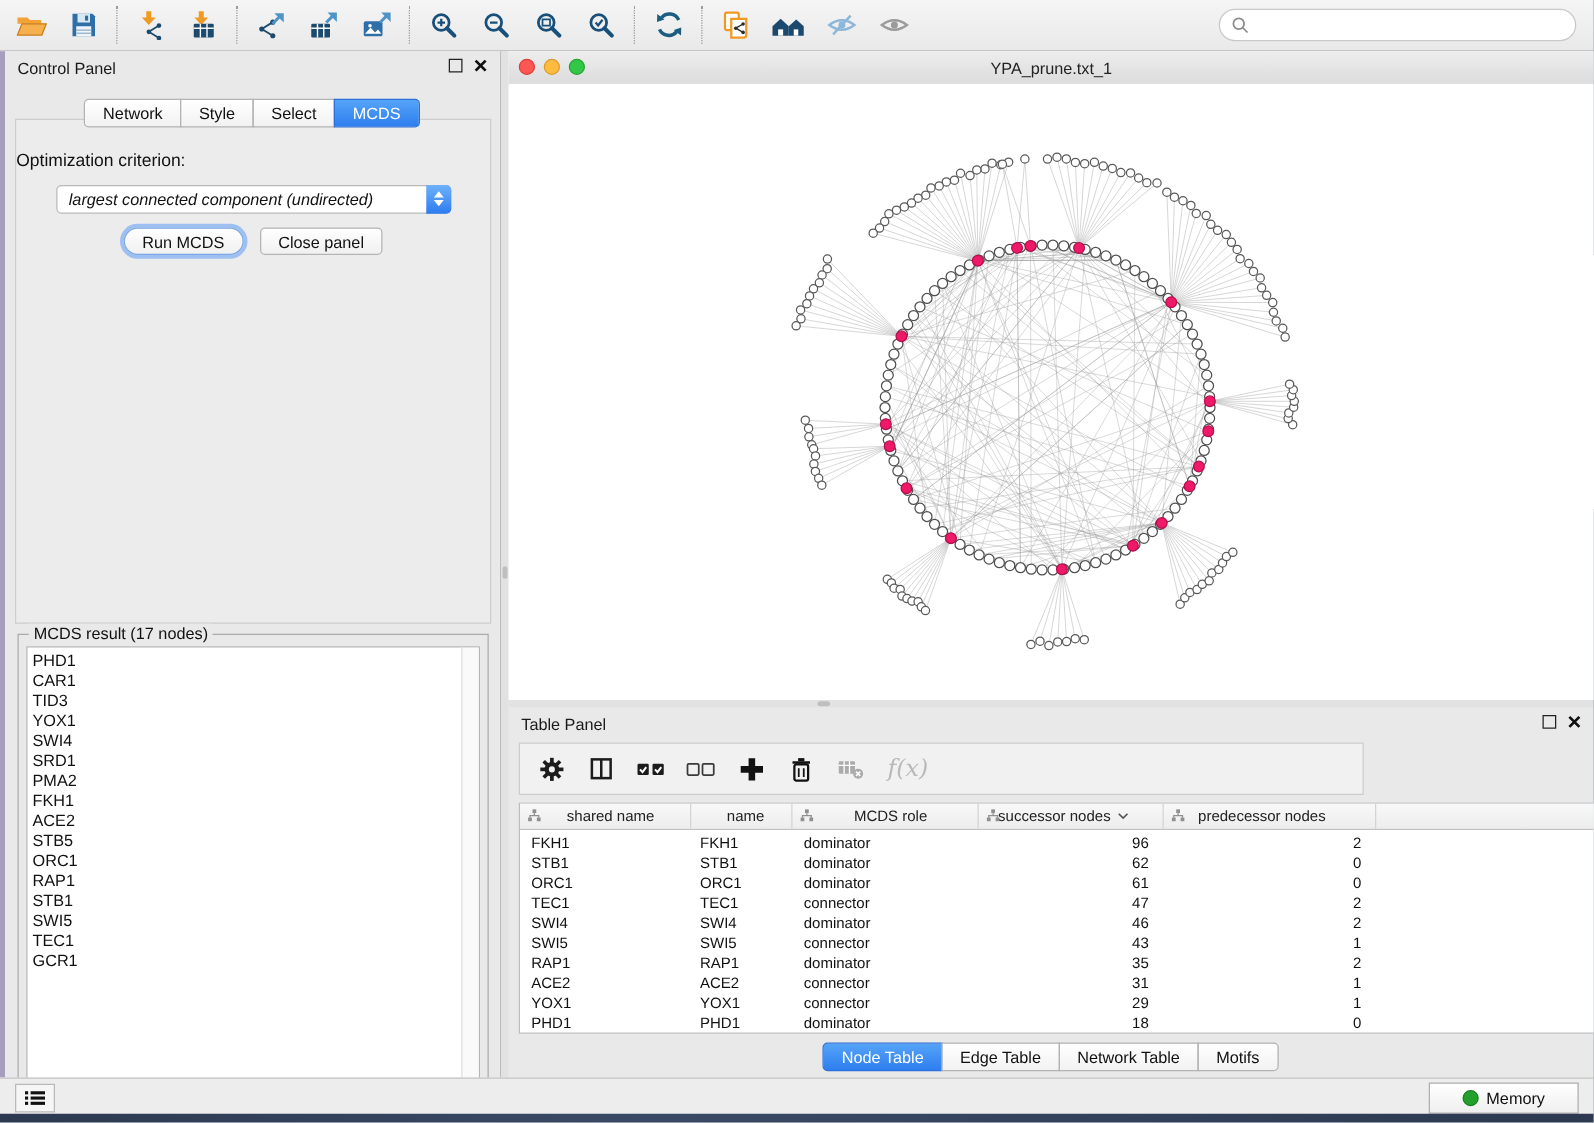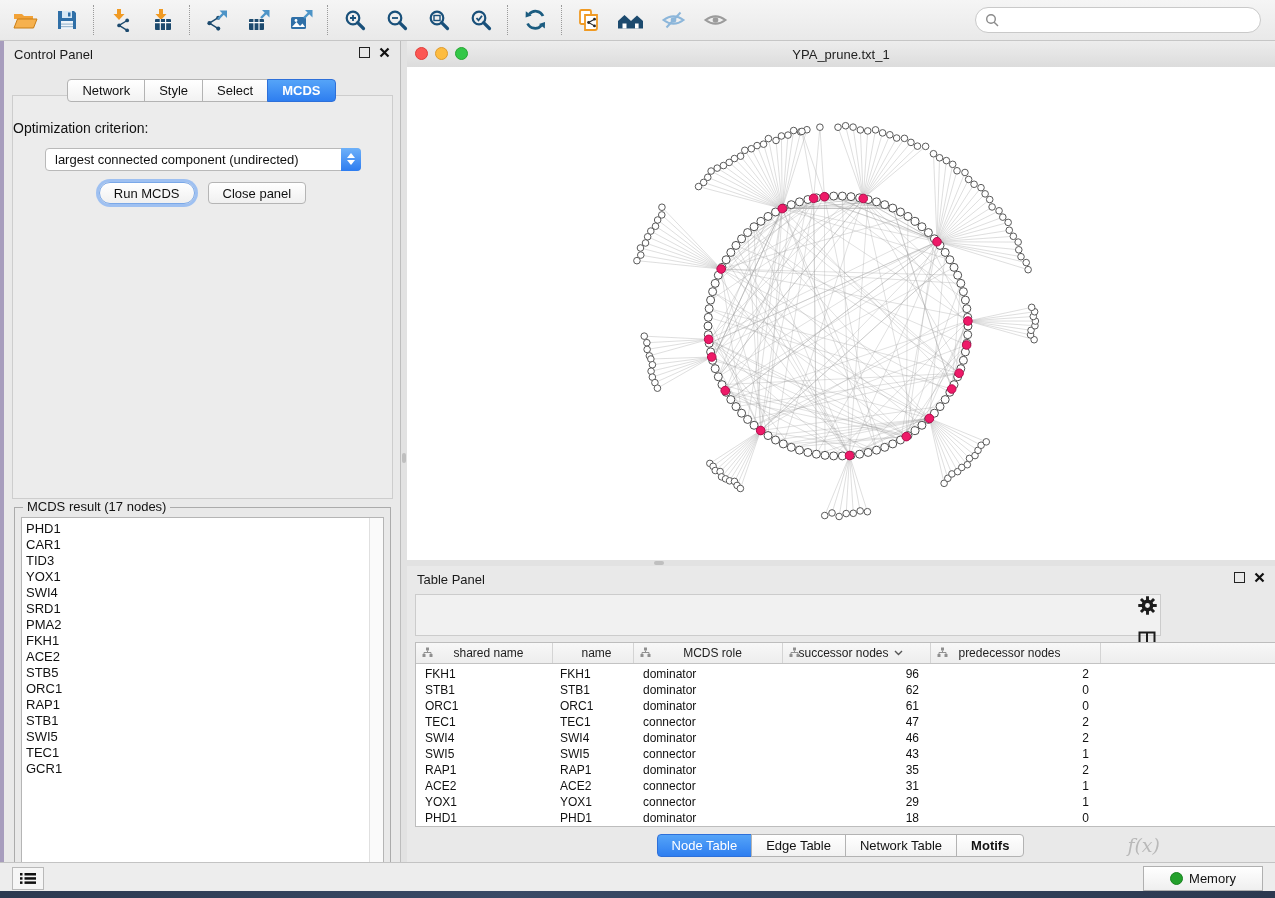--- a/index.html
+++ b/index.html
@@ -16,26 +16,26 @@
   .bottom-strip{position:absolute;left:0;top:891px;width:1275px;height:7px;background:linear-gradient(90deg,#2c3950,#3a4a66 40%,#2c3950);}
   
   .control-panel{position:absolute;left:4px;top:41px;width:397px;height:821px;background:#e9e9e9;border-right:1px solid #bdbdbd;box-sizing:border-box;}
   .panel-header{position:relative;height:26px;display:flex;align-items:center;}
   .panel-title{font-size:13px;color:#1a1a1a;padding-left:10px;}
   .win-icons{position:absolute;right:10px;top:6px;display:flex;gap:9px;align-items:center;}
   .float-box{width:9px;height:9px;border:1.5px solid #222;display:inline-block;}
   .tabs-row{display:flex;justify-content:center;position:relative;z-index:2;margin-top:12px;text-align:center;}
   .tab{height:21px;line-height:21px;padding:0 14px;background:linear-gradient(#ffffff,#f2f2f2);border:1px solid #b3b3b3;font-size:13px;color:#111;margin-left:-1px;}
   .tab.first{border-radius:4px 0 0 4px;}
-  .tab.last{border-radius:0 4px 4px 0;font-weight:bold;}
+  .tab.last{border-radius:0 4px 4px 0;}
   .tab.active{background:linear-gradient(#55a4f8,#2e7ef0);color:#fff;border-color:#2e70d9;}
   .tab-content{position:absolute;left:8px;top:54px;width:381px;height:404px;border:1px solid #cdcdcd;background:#ececec;box-sizing:border-box;}
   .opt-label{margin-top:24px;font-size:14px;color:#111;}
   .mac-select{position:absolute;left:32px;top:52px;width:316px;height:23px;background:#fff;border:1px solid #b9b9b9;border-radius:4px;display:flex;align-items:center;box-sizing:border-box;}
-  .mac-select .sel-text{flex:1;font-size:13px;padding-left:9px;color:#111;white-space:nowrap;overflow:hidden;}
+  .mac-select .sel-text{flex:1;font-size:13px;padding-left:9px;color:#111;white-space:nowrap;overflow:hidden;font-style:italic;}
   .stepper{width:20px;height:23px;margin:-1px -1px 0 0;border-radius:0 4px 4px 0;background:linear-gradient(#6eb1f9,#2d7cf0);display:flex;flex-direction:column;align-items:center;justify-content:center;gap:2px;}
   .stepper .up{width:0;height:0;border-left:4px solid transparent;border-right:4px solid transparent;border-bottom:5px solid #fff;}
   .stepper .dn{width:0;height:0;border-left:4px solid transparent;border-right:4px solid transparent;border-top:5px solid #fff;}
   .btn-row{position:absolute;left:0;top:86px;width:100%;display:flex;justify-content:center;gap:13px;}
   .mac-btn{height:22px;line-height:21px;padding:0 14px;background:linear-gradient(#ffffff,#f0f0f0);border:1px solid #b5b5b5;border-radius:4px;font-size:13px;color:#111;}
   .mac-btn.focused{box-shadow:0 0 0 3px rgba(107,164,245,.6);border-color:#7aa8e8;border-radius:11px;}
   .result-box{position:absolute;left:10px;top:466px;width:377px;height:373px;border:1px solid #ababab;background:#e9e9e9;box-sizing:border-box;}
   .result-legend{position:absolute;left:8px;top:-9px;background:#e9e9e9;padding:0 4px;font-size:13px;color:#111;}
   .result-list{position:absolute;left:6px;top:9px;right:6px;bottom:6px;background:#fff;border:1px solid #b5b5b5;overflow:hidden;}
   .list-track{position:absolute;right:0;top:0;bottom:0;width:13px;background:#fafafa;border-left:1px solid #e0e0e0;}
@@ -50,21 +50,21 @@
   .net-titlebar{position:relative;height:26px;background:linear-gradient(#ededed,#dcdcdc);border-bottom:1px solid #b8b8b8;display:flex;align-items:center;justify-content:center;}
   .traffic{position:absolute;left:8px;top:6px;display:flex;gap:7px;}
   .light{width:13px;height:13px;border-radius:50%;box-sizing:border-box;}
   .light.red{background:#fc5753;border:1px solid #df3e3a;}
   .light.yellow{background:#fdbc40;border:1px solid #de9b2d;}
   .light.green{background:#33c748;border:1px solid #27a532;}
   .net-title{font-size:13px;color:#222;}
   .net-canvas{position:absolute;left:0;top:26px;width:868px;height:493px;background:#fff;overflow:hidden;}
   
   .table-panel{position:absolute;left:407px;top:566px;width:868px;height:296px;background:#e9e9e9;}
-  .tp-toolbar{position:absolute;left:8px;top:28px;width:746px;height:42px;background:#f1f1f1;border:1px solid #cccccc;display:flex;align-items:flex-end;box-sizing:border-box;padding-left:12px;gap:14px;flex-direction:column;}
+  .tp-toolbar{position:absolute;left:8px;top:28px;width:676px;height:42px;background:#f1f1f1;border:1px solid #cccccc;display:flex;align-items:center;box-sizing:border-box;padding-left:12px;gap:14px;}
   .tpbtn{width:26px;height:26px;display:flex;align-items:center;justify-content:center;}
   .fx-label{font-family:"DejaVu Serif","Liberation Serif",serif;font-style:italic;font-size:19px;color:#b9b9b9;margin-left:2px;}
   .ttable{position:absolute;left:8px;top:76px;width:988px;height:185px;border:1px solid #bdbdbd;background:#fff;box-sizing:border-box;}
   .thead{display:flex;height:20px;background:linear-gradient(#f8f8f8,#ededed);border-bottom:1px solid #c3c3c3;}
   .thcell{display:flex;align-items:center;justify-content:center;position:relative;font-size:12px;color:#222;border-right:1px solid #d4d4d4;box-sizing:border-box;gap:5px;}
   .thcell .hicon{position:absolute;left:6px;top:4px;}
   .trow{display:flex;height:16px;align-items:center;}
   .tcell{font-size:12px;color:#111;box-sizing:border-box;white-space:nowrap;overflow:hidden;}
   .c0{width:137px;padding-left:9px;}
   .c1{width:81px;padding-left:7px;}

